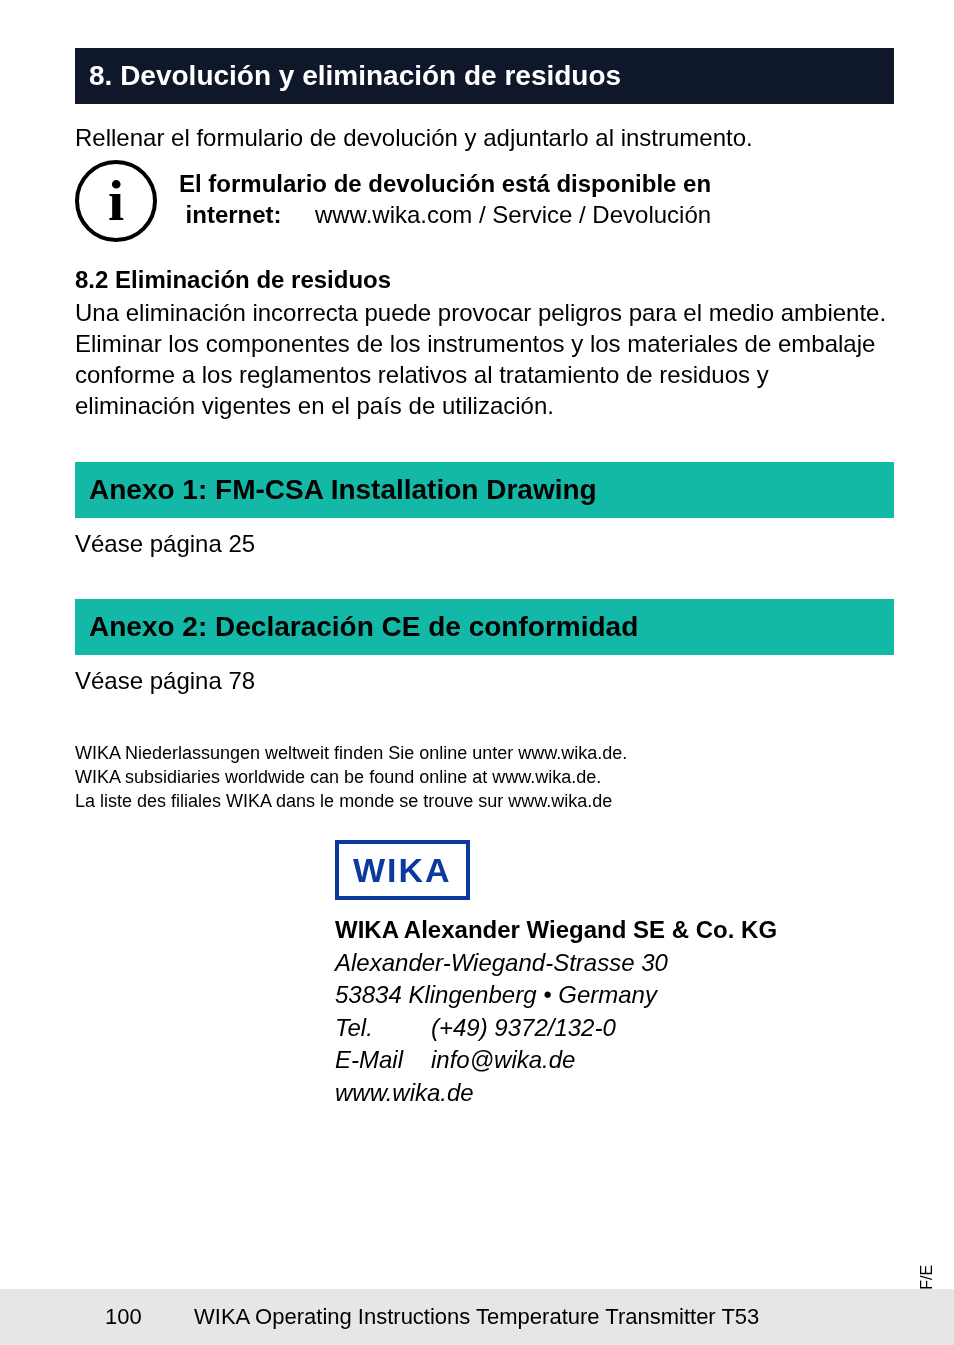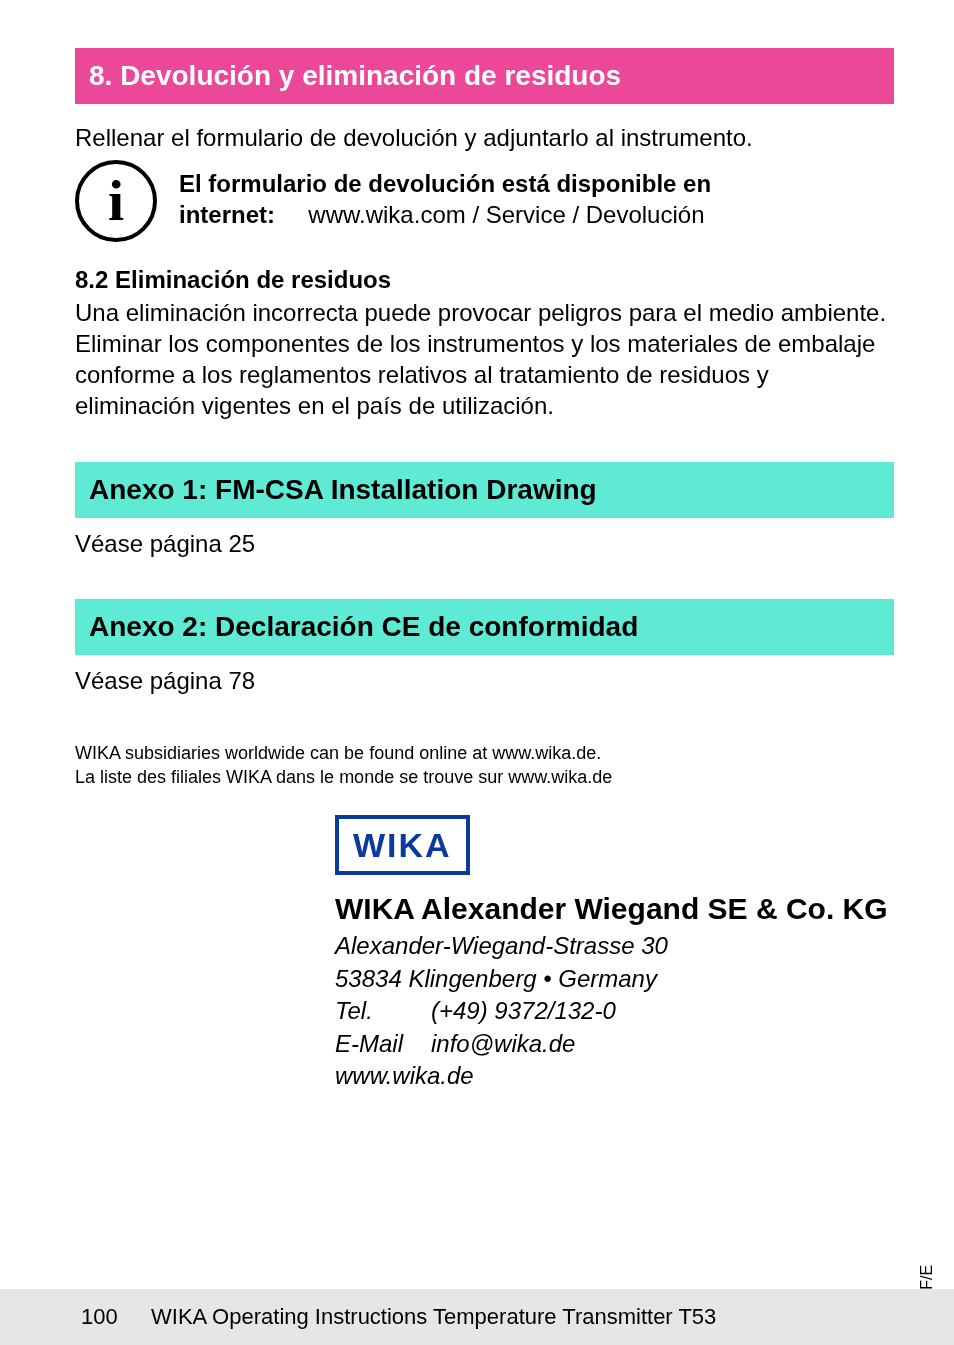--- a/index.html
+++ b/index.html
@@ -7,73 +7,74 @@
   body {
     font-family: Arial, Helvetica, sans-serif;
     color: #000;
     background: #fff;
     position: relative;
     padding: 20px 60px 0 75px;
     font-size: 24px;
     line-height: 1.3;
   }
   .section-bar {
-    background: #ec4899;
+    background: #0f172a;
     color: #fff;
     font-weight: bold;
     font-size: 28px;
     padding: 10px 14px;
     margin: 28px 0 18px 0;
   }
   .section-bar-light {
-    background: #5eead4;
+    background: #14b8a6;
     color: #000;
     font-weight: bold;
     font-size: 28px;
     padding: 10px 14px;
     margin: 40px 0 10px 0;
   }
   .para { margin: 0 0 4px 0; }
   .info-row { display: flex; align-items: flex-start; gap: 22px; margin: 6px 0 22px 0; }
   .info-icon {
     width: 82px; height: 82px; flex: 0 0 82px;
     border: 4px solid #000; border-radius: 50%;
     display: flex; align-items: center; justify-content: center;
     font-family: Georgia, 'Times New Roman', serif;
     font-weight: bold; font-size: 58px; line-height: 1;
   }
-  .info-text { padding-top: 8px; }
+  .info-text { padding-top: 8px; text-align: right; }
   .info-text .strong { font-weight: bold; }
   .subhead { font-weight: bold; margin: 16px 0 2px 0; }
   .sub-note { margin-top: 6px; }
   .subsidiary-block { margin-top: 44px; font-size: 18px; line-height: 1.35; }
   .company-block { margin: 26px 0 0 260px; }
   .wika-logo {
     display: inline-block;
     border: 4px solid #0a3a9c;
     padding: 4px 14px;
     font-weight: 900;
     font-size: 34px;
     color: #0a3a9c;
     letter-spacing: 2px;
     margin-bottom: 14px;
     font-family: Arial, Helvetica, sans-serif;
   }
-  .company-name { font-weight: bold; font-size: 30px; margin-bottom: 2px; }
+  .company-name { font-weight: bold; font-size: 24px; margin-bottom: 2px; }
   .addr { font-size: 24px; line-height: 1.35; font-style: italic; }
   .contact-row { display: flex; }
   .contact-row .lbl { width: 96px; }
   .footer {
     position: absolute;
     left: 0; right: 0; bottom: 0;
     background: #e6e6e6;
     height: 56px;
     display: flex; align-items: center;
-    padding: 0 60px 0 81px;
+    padding: 0 60px 0 105px;
     font-size: 22px;
+    gap: 19px;
   }
   .footer .pnum { width: 70px; }
   .side-code {
     position: absolute;
     right: 16px;
     bottom: 80px;
     transform: rotate(-90deg);
     transform-origin: right bottom;
     font-size: 16px;
     white-space: nowrap;
@@ -102,20 +103,21 @@
 <p>Una eliminación incorrecta puede provocar peligros para el medio ambiente.</p>
 <p>Eliminar los componentes de los instrumentos y los materiales de embalaje conforme a los reglamentos relativos al tratamiento de residuos y eliminación vigentes en el país de utilización.</p>
 
 <div class="section-bar-light">Anexo 1: FM-CSA Installation Drawing</div>
 <p class="sub-note">Véase página 25</p>
 
 <div class="section-bar-light">Anexo 2: Declaración CE de conformidad</div>
 <p class="sub-note">Véase página 78</p>
 
 <div class="subsidiary-block">
+  <div>WIKA Niederlassungen weltweit finden Sie online unter www.wika.de.</div>
   <div>WIKA subsidiaries worldwide can be found online at www.wika.de.</div>
   <div>La liste des filiales WIKA dans le monde se trouve sur www.wika.de</div>
 </div>
 
 <div class="company-block">
   <div class="wika-logo">WIKA</div>
   <div class="company-name">WIKA Alexander Wiegand SE &amp; Co. KG</div>
   <div class="addr">Alexander-Wiegand-Strasse 30</div>
   <div class="addr">53834 Klingenberg • Germany</div>
   <div class="addr contact-row">

